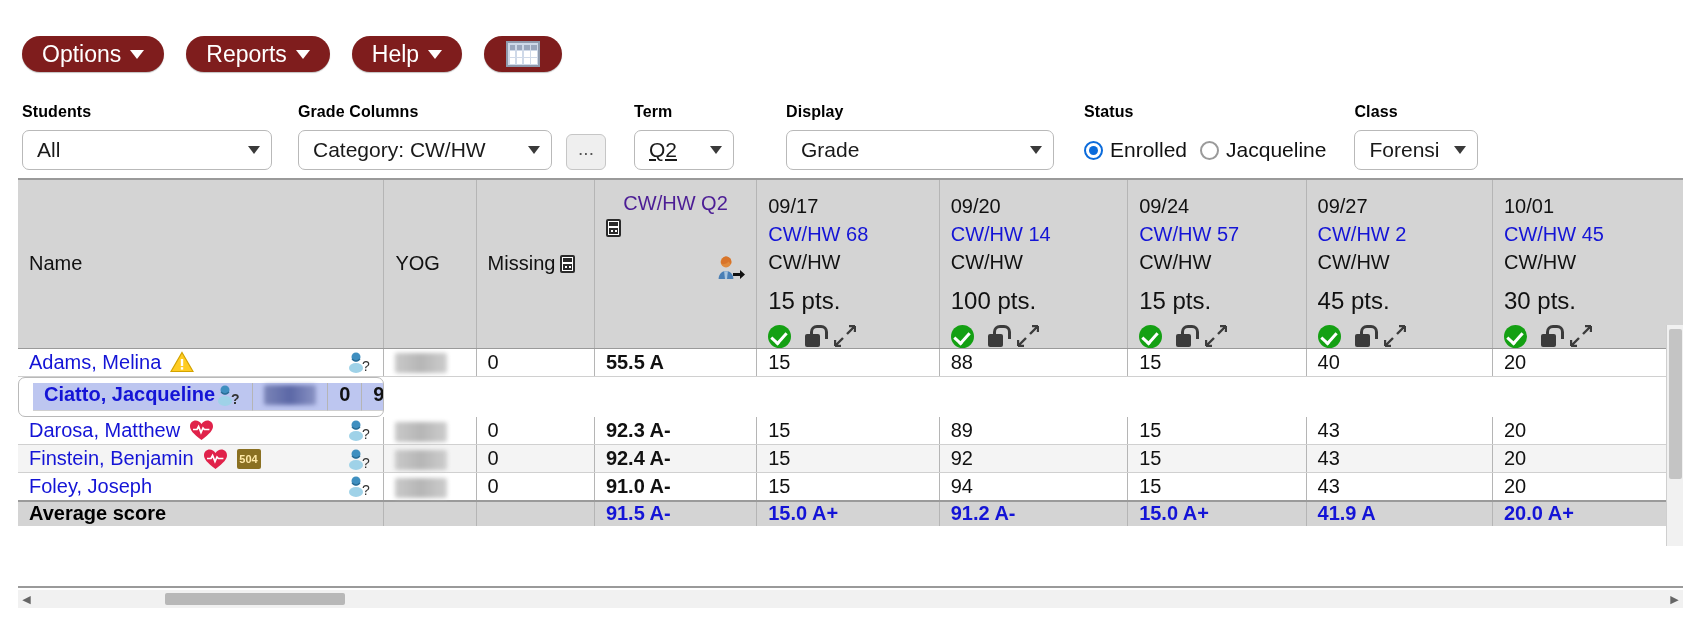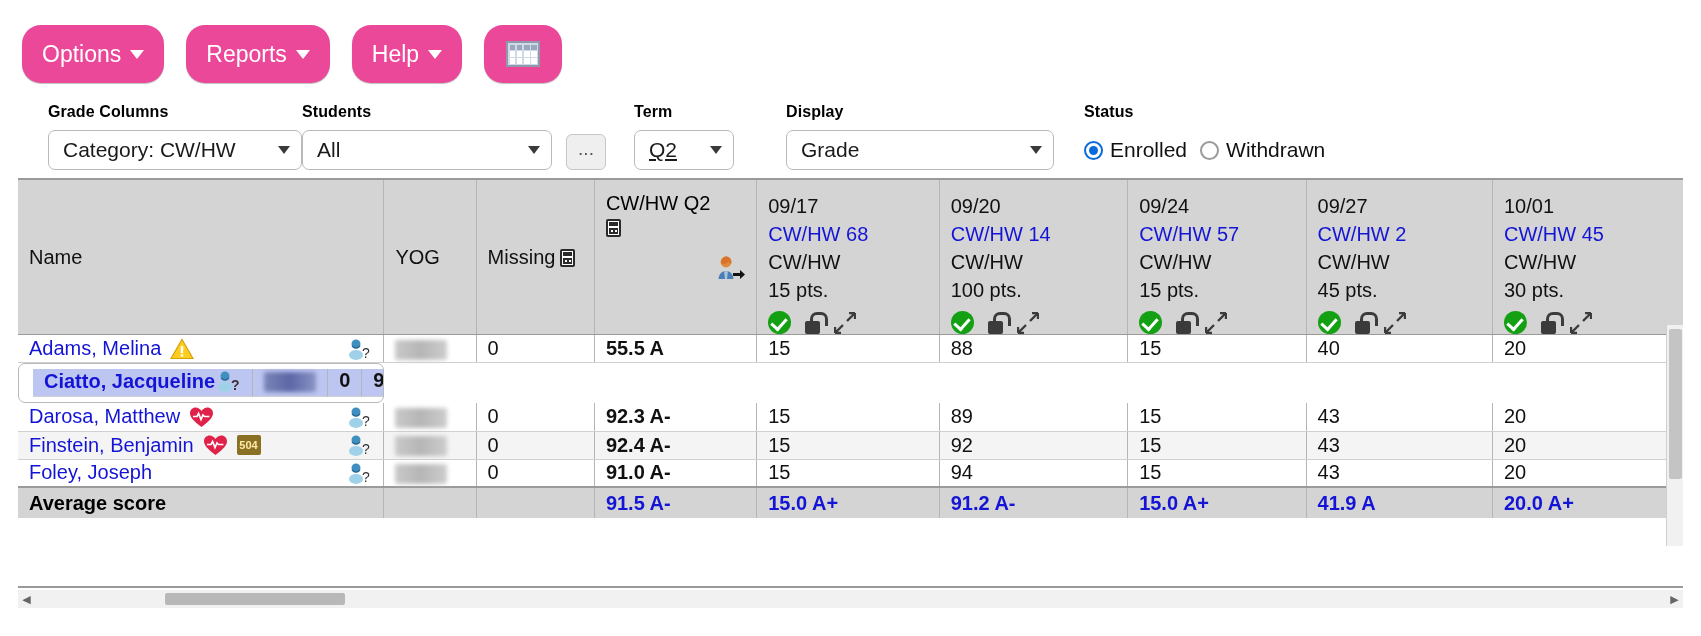--- a/index.html
+++ b/index.html
@@ -13,25 +13,25 @@
 
   
   .toolbar {
     display: flex;
     align-items: center;
     gap: 22px;
     padding: 20px 0 0 22px;
     height: 88px;
   }
   .btn {
-    background: #ec4899;
+    background: #7f1d1d;
     color: #ffffff;
     border: none;
     border-radius: 19px;
-    height: 58px;
+    height: 36px;
     padding: 0 20px;
     font-size: 23px;
     font-family: "Liberation Sans", sans-serif;
     display: flex;
     align-items: center;
     gap: 9px;
     cursor: pointer;
     box-shadow: 0 1px 1px rgba(0,0,0,.25);
   }
   .caret {
@@ -156,24 +156,24 @@
     border-bottom: 1px solid #9a9a9a;
     height: 143px;
   }
   .hdr-name { vertical-align: middle !important; padding-top: 0 !important; margin-left: 16px; }
   .hdr-name .t, .hdr-mid .t { font-size: 20px; }
   .hdr-mid { vertical-align: middle !important; padding-top: 0 !important; }
 
   .colhead .date { font-size: 20px; color: #111; line-height: 1.4; }
   .colhead .asgn { font-size: 20px; color: #1414d6; line-height: 1.4; cursor: pointer; }
   .colhead .cat  { font-size: 20px; color: #111; line-height: 1.4; }
-  .colhead .pts  { font-size: 20px; color: #111; line-height: 1.4; }
+  .colhead .pts  { font-size: 24px; color: #111; line-height: 1.4; margin-top: 8px; }
   .colhead .icons { display: flex; align-items: center; gap: 12px; margin-top: 7px; }
 
-  .q2head .q2t { font-size: 20px; color: #000000; }
+  .q2head .q2t { font-size: 20px; color: #4c1d95; text-align: center; }
   .q2head .q2icons { display: flex; justify-content: space-between; align-items: flex-start; margin-top: 4px; }
 
   
   .ico-check {
     width: 23px; height: 23px; border-radius: 50%;
     background: #14a013; position: relative; flex: 0 0 auto;
   }
   .ico-check::after {
     content: ""; position: absolute; left: 6px; top: 4px;
     width: 7px; height: 12px;
@@ -227,21 +227,21 @@
   .sname { color: #1414d6; font-size: 20px; cursor: pointer; }
   tr.srow.sel .sname { font-weight: bold; }
   .yogmask {
     display: inline-block; width: 52px; height: 20px;
     background: linear-gradient(90deg,#c9c9c9,#b6b6b6,#cdcdcd);
     filter: blur(2.2px); border-radius: 2px; vertical-align: middle;
   }
   tr.srow.sel .yogmask { background: linear-gradient(90deg,#7b85b8,#5b67a6,#8a93c4); }
 
   tr.avg td {
-    background: #d4d4d4; height: 31px;
+    background: #d4d4d4; height: 25px;
     border-top: 2px solid #9a9a9a; border-bottom: none;
     color: #1414d6; font-weight: bold; font-size: 20px;
   }
   tr.avg td.lbl2 { color: #000; }
 
   
   .vscroll {
     position: absolute; top: 145px; right: 0; width: 17px; bottom: 40px;
     background: #f1f1f1; border-left: 1px solid #cfcfcf;
   }
@@ -293,32 +293,32 @@
       <i></i>
         <i></i>
         <i></i>
         <i></i>
     </span>
   </button>
 </div>
 
 <div class="filters">
 
+  <div class="field" style="width:250px;">
+    <span class="lbl">Students</span>
+    <div class="sel" style="width:250px;">
+      <span class="txt">All</span>
+      <span class="chev"></span>
+    </div>
+  </div>
+
   <div class="field" style="margin-left:26px;width:254px;">
     <span class="lbl">Grade Columns</span>
     <div class="sel" style="width:254px;">
       <span class="txt">Category: CW/HW</span>
-      <span class="chev"></span>
-    </div>
-  </div>
-
-  <div class="field" style="width:250px;">
-    <span class="lbl">Students</span>
-    <div class="sel" style="width:250px;">
-      <span class="txt">All</span>
       <span class="chev"></span>
     </div>
   </div>
 
   <div class="field" style="margin-left:14px;justify-content:flex-end;">
     <span class="lbl" style="visibility:hidden;">.</span>
     <div class="ellipsis-btn">
       <span>...</span>
     </div>
   </div>
@@ -341,25 +341,32 @@
 
   <div class="field" style="margin-left:30px;">
     <span class="lbl">Status</span>
     <div class="radios">
       <label class="radio on">
         <span class="dot"></span>
         <span class="rl">Enrolled</span>
       </label>
       <label class="radio">
         <span class="dot"></span>
-        <span class="rl">Withdrawn</span>
+        <span class="rl">Jacqueline</span>
       </label>
     </div>
   </div>
 
+  <div class="field" style="margin-left:28px;width:124px;">
+    <span class="lbl">Class</span>
+    <div class="sel" style="width:124px;">
+      <span class="txt">Forensi</span>
+      <span class="chev"></span>
+    </div>
+  </div>
 
 </div>
 
 <div class="gridwrap">
   <table class="gb">
     <colgroup>
       <col style="width:365px">
       <col style="width:92px">
       <col style="width:118px">
       <col style="width:162px">

